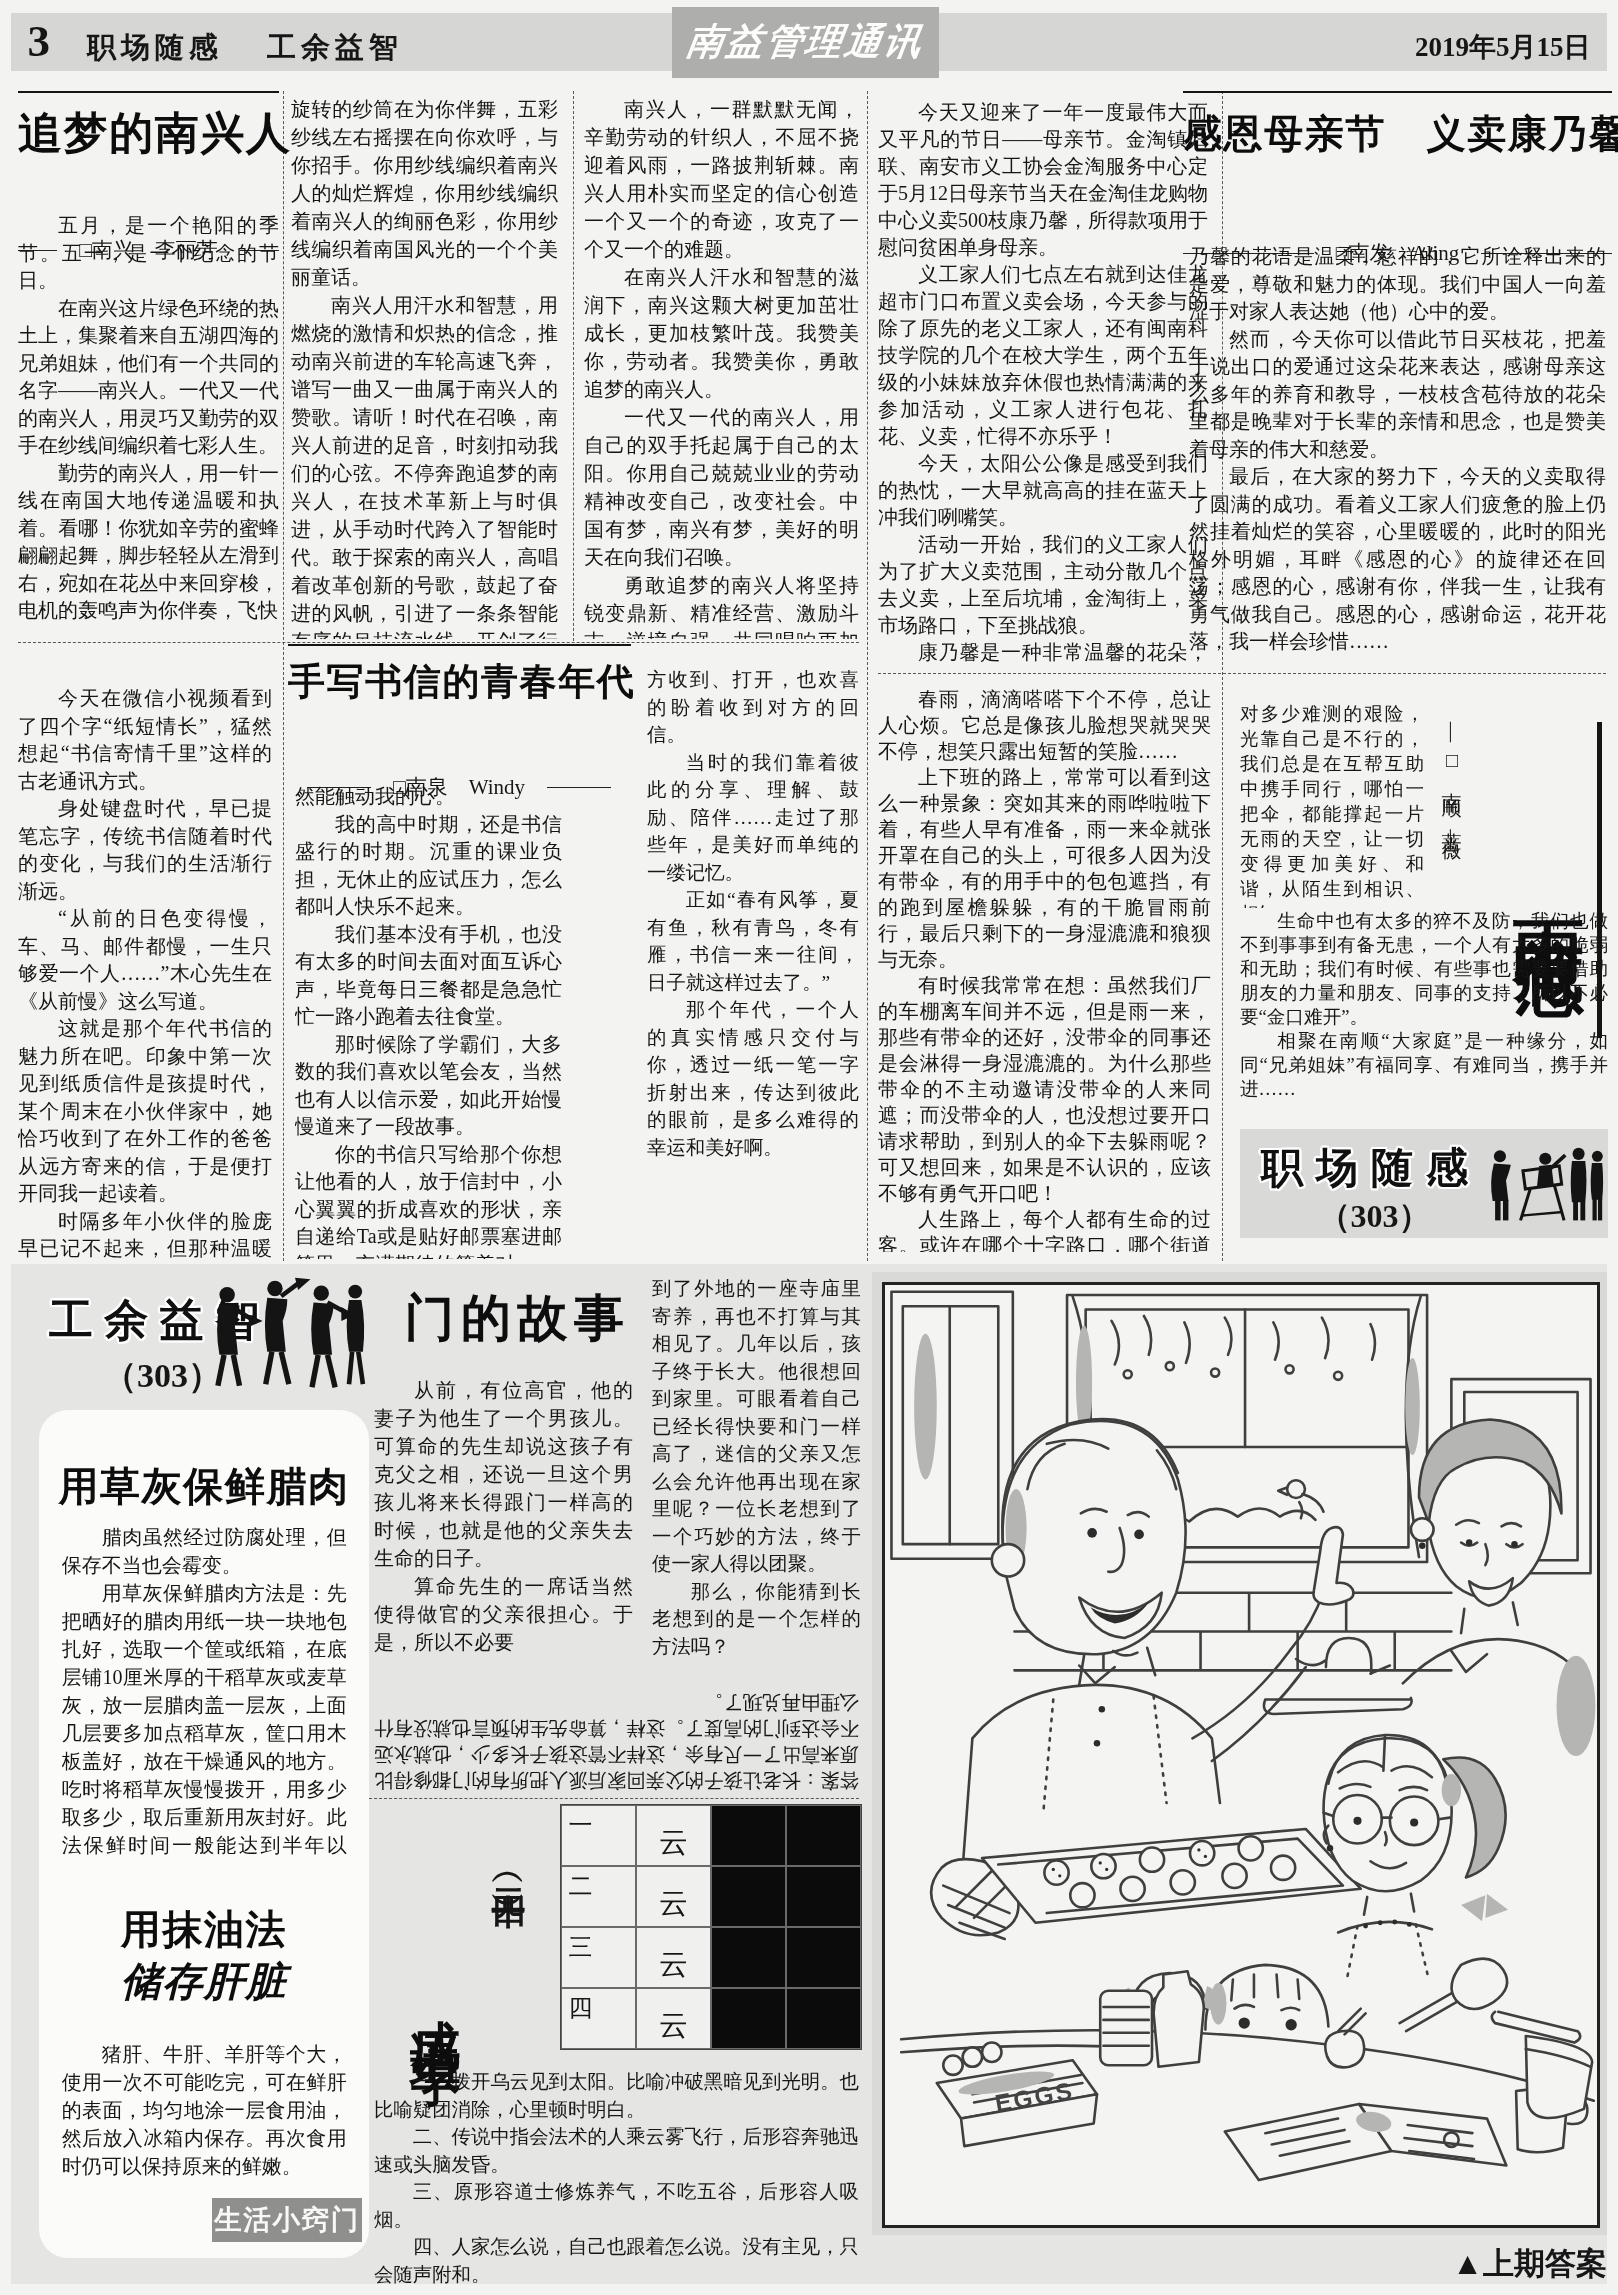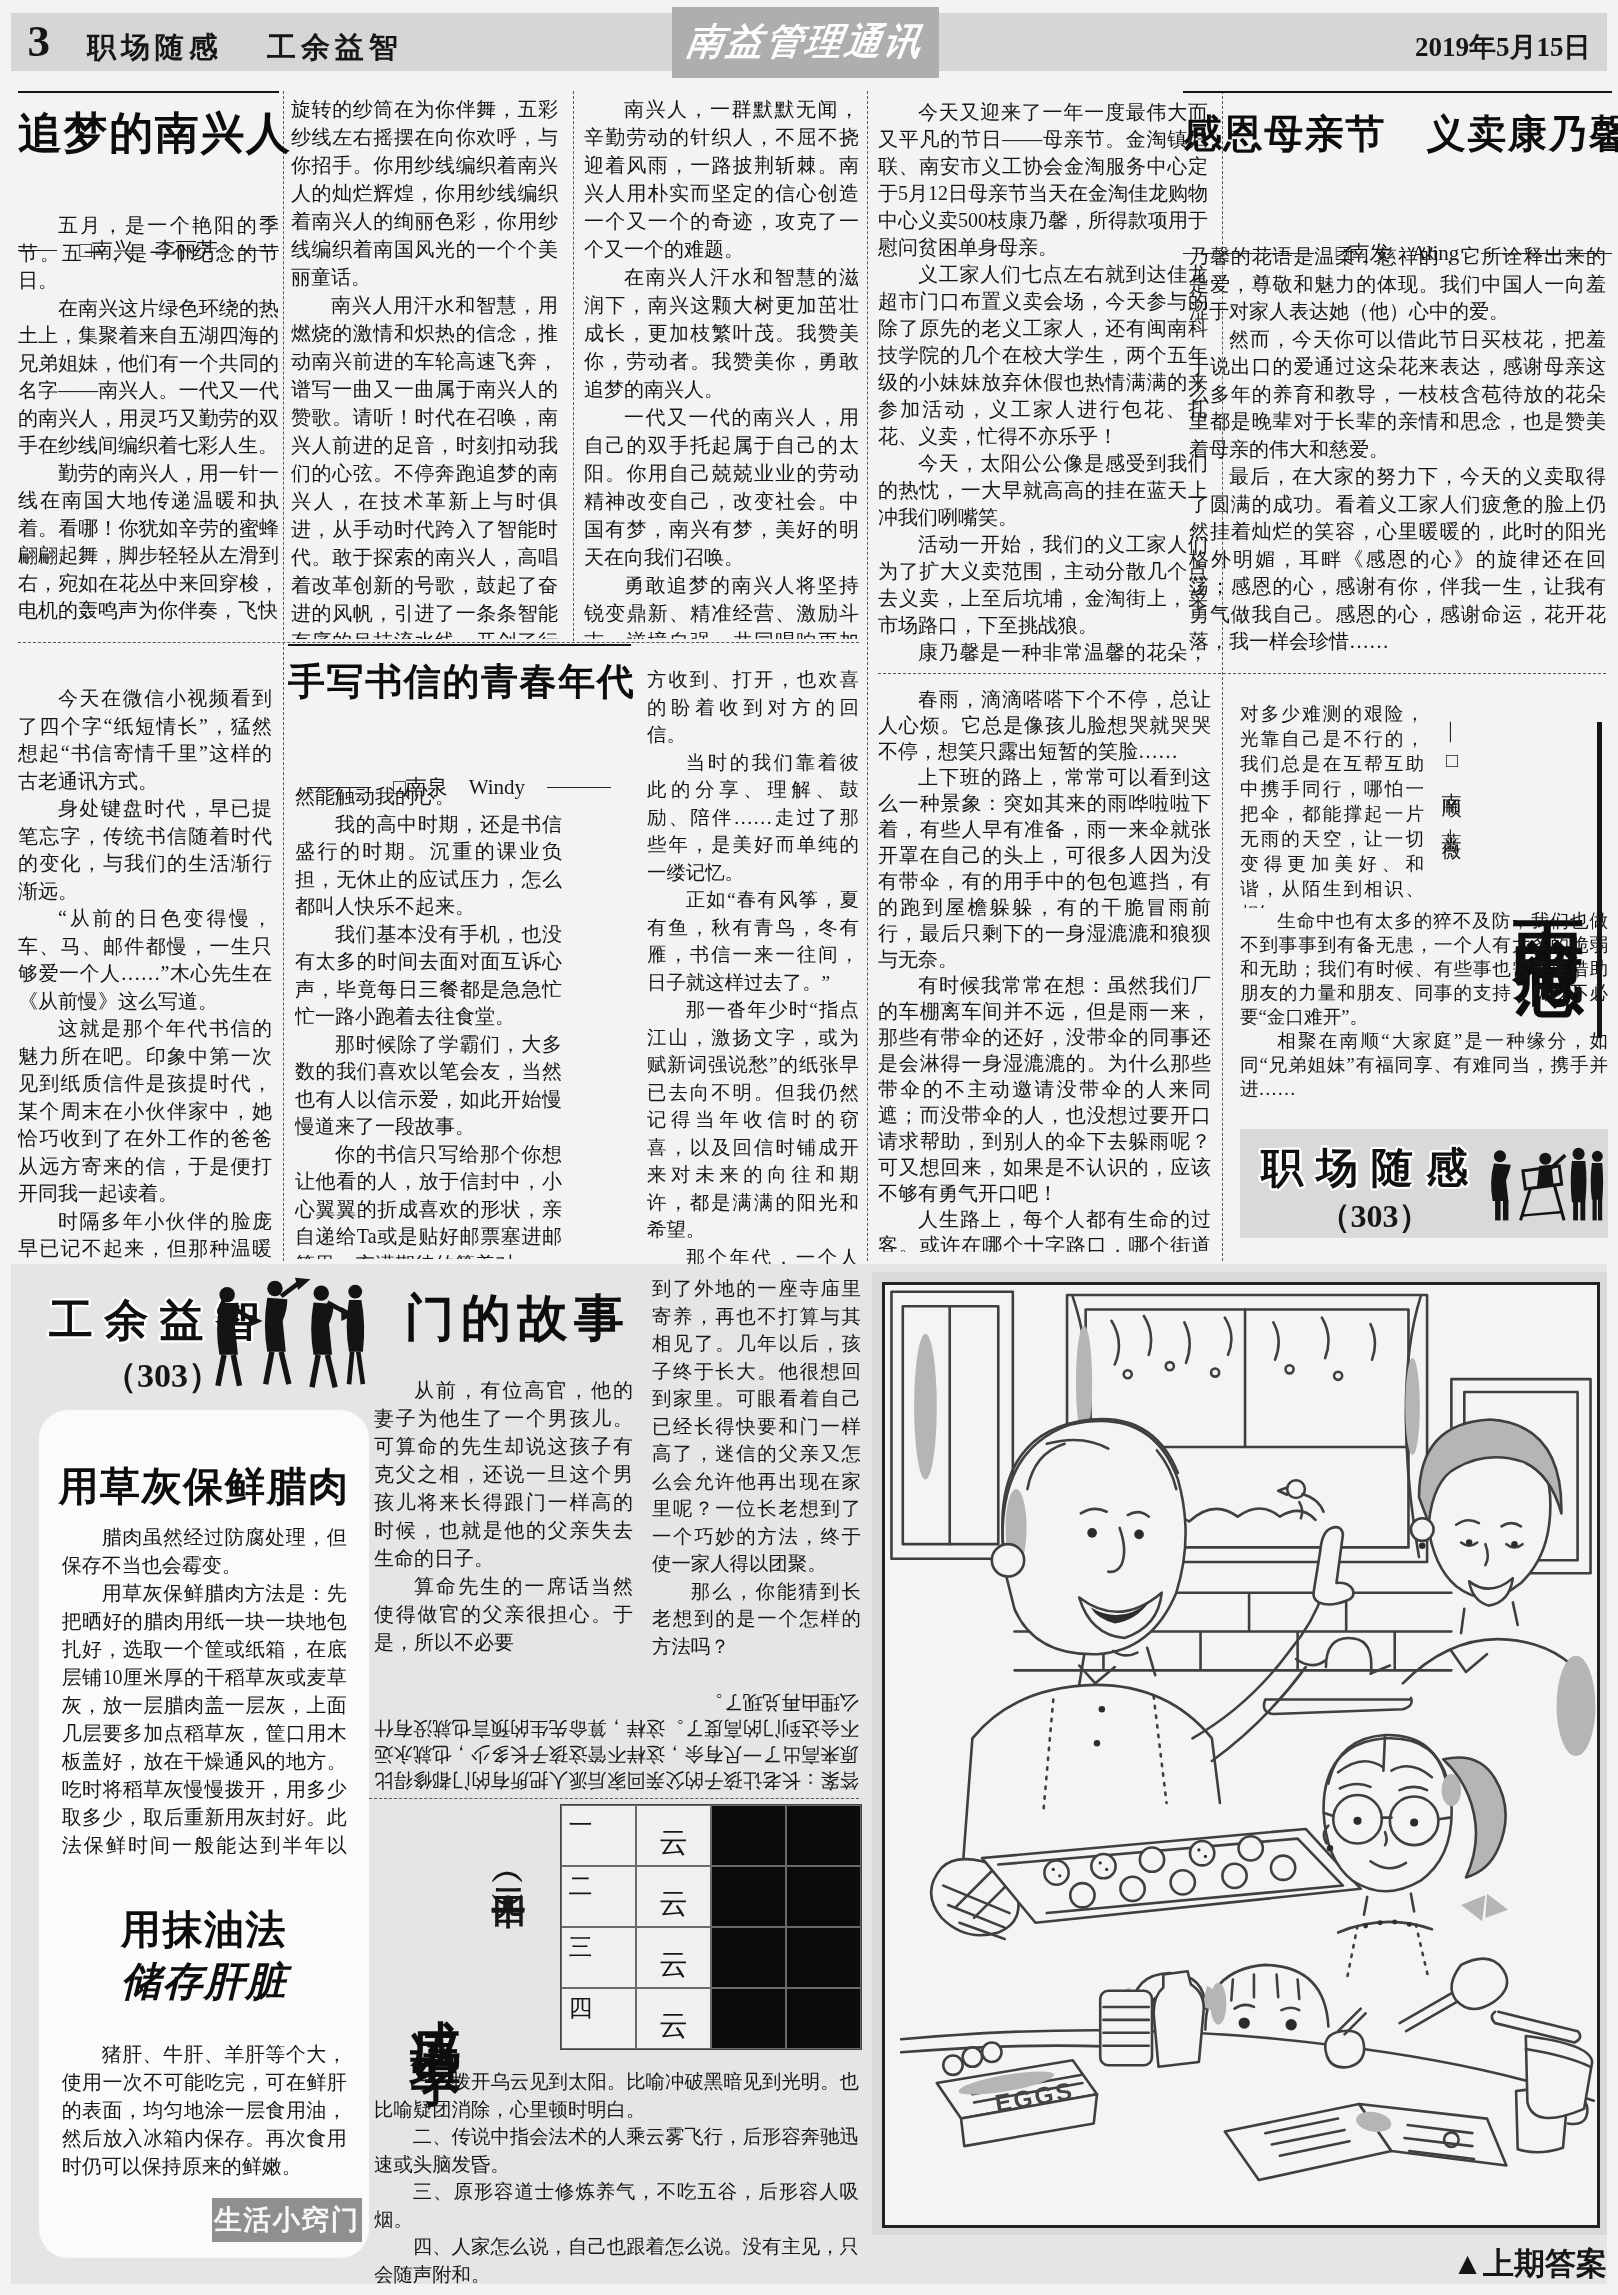--- a/index.html
+++ b/index.html
@@ -113,21 +113,20 @@
     <p class="cont">然能触动我的心。</p>
     <p>我的高中时期，还是书信盛行的时期。沉重的课业负担，无休止的应试压力，怎么都叫人快乐不起来。</p>
     <p>我们基本没有手机，也没有太多的时间去面对面互诉心声，毕竟每日三餐都是急急忙忙一路小跑着去往食堂。</p>
     <p>那时候除了学霸们，大多数的我们喜欢以笔会友，当然也有人以信示爱，如此开始慢慢道来了一段故事。</p>
     <p>你的书信只写给那个你想让他看的人，放于信封中，小心翼翼的折成喜欢的形状，亲自递给Ta或是贴好邮票塞进邮筒里，充满期待的等着对</p>
   </div>
   <div class="abs body" style="left:647px;top:666px;width:212px;height:612px;font-size:19.4px;">
     <p class="cont">方收到、打开，也欢喜的盼着收到对方的回信。</p>
     <p>当时的我们靠着彼此的分享、理解、鼓励、陪伴……走过了那些年，是美好而单纯的一缕记忆。</p>
     <p>正如“春有风筝，夏有鱼，秋有青鸟，冬有雁，书信一来一往间，日子就这样过去了。”</p>
-    <p>那一沓年少时“指点江山，激扬文字，或为赋新词强说愁”的纸张早已去向不明。但我仍然记得当年收信时的窃喜，以及回信时铺成开来对未来的向往和期许，都是满满的阳光和希望。</p>
     <p>那个年代，一个人的真实情感只交付与你，透过一纸一笔一字折射出来，传达到彼此的眼前，是多么难得的幸运和美好啊。</p>
   </div>
 
   <div class="abs body" style="left:878px;top:686px;width:333px;height:566px;line-height:26px;">
     <p>春雨，滴滴嗒嗒下个不停，总让人心烦。它总是像孩儿脸想哭就哭哭不停，想笑只露出短暂的笑脸……</p>
     <p>上下班的路上，常常可以看到这么一种景象：突如其来的雨哗啦啦下着，有些人早有准备，雨一来伞就张开罩在自己的头上，可很多人因为没有带伞，有的用手中的包包遮挡，有的跑到屋檐躲躲，有的干脆冒雨前行，最后只剩下的一身湿漉漉和狼狈与无奈。</p>
     <p>有时候我常常在想：虽然我们厂的车棚离车间并不远，但是雨一来，那些有带伞的还好，没带伞的同事还是会淋得一身湿漉漉的。为什么那些带伞的不主动邀请没带伞的人来同遮；而没带伞的人，也没想过要开口请求帮助，到别人的伞下去躲雨呢？可又想回来，如果是不认识的，应该不够有勇气开口吧！</p>
     <p>人生路上，每个人都有生命的过客。或许在哪个十字路口，哪个街道相遇，那也算是是一种缘分。一个人的一生要面</p>
   </div>
   <div class="abs body" style="left:1240px;top:701px;width:184px;height:207px;font-size:18.6px;line-height:25px;">

